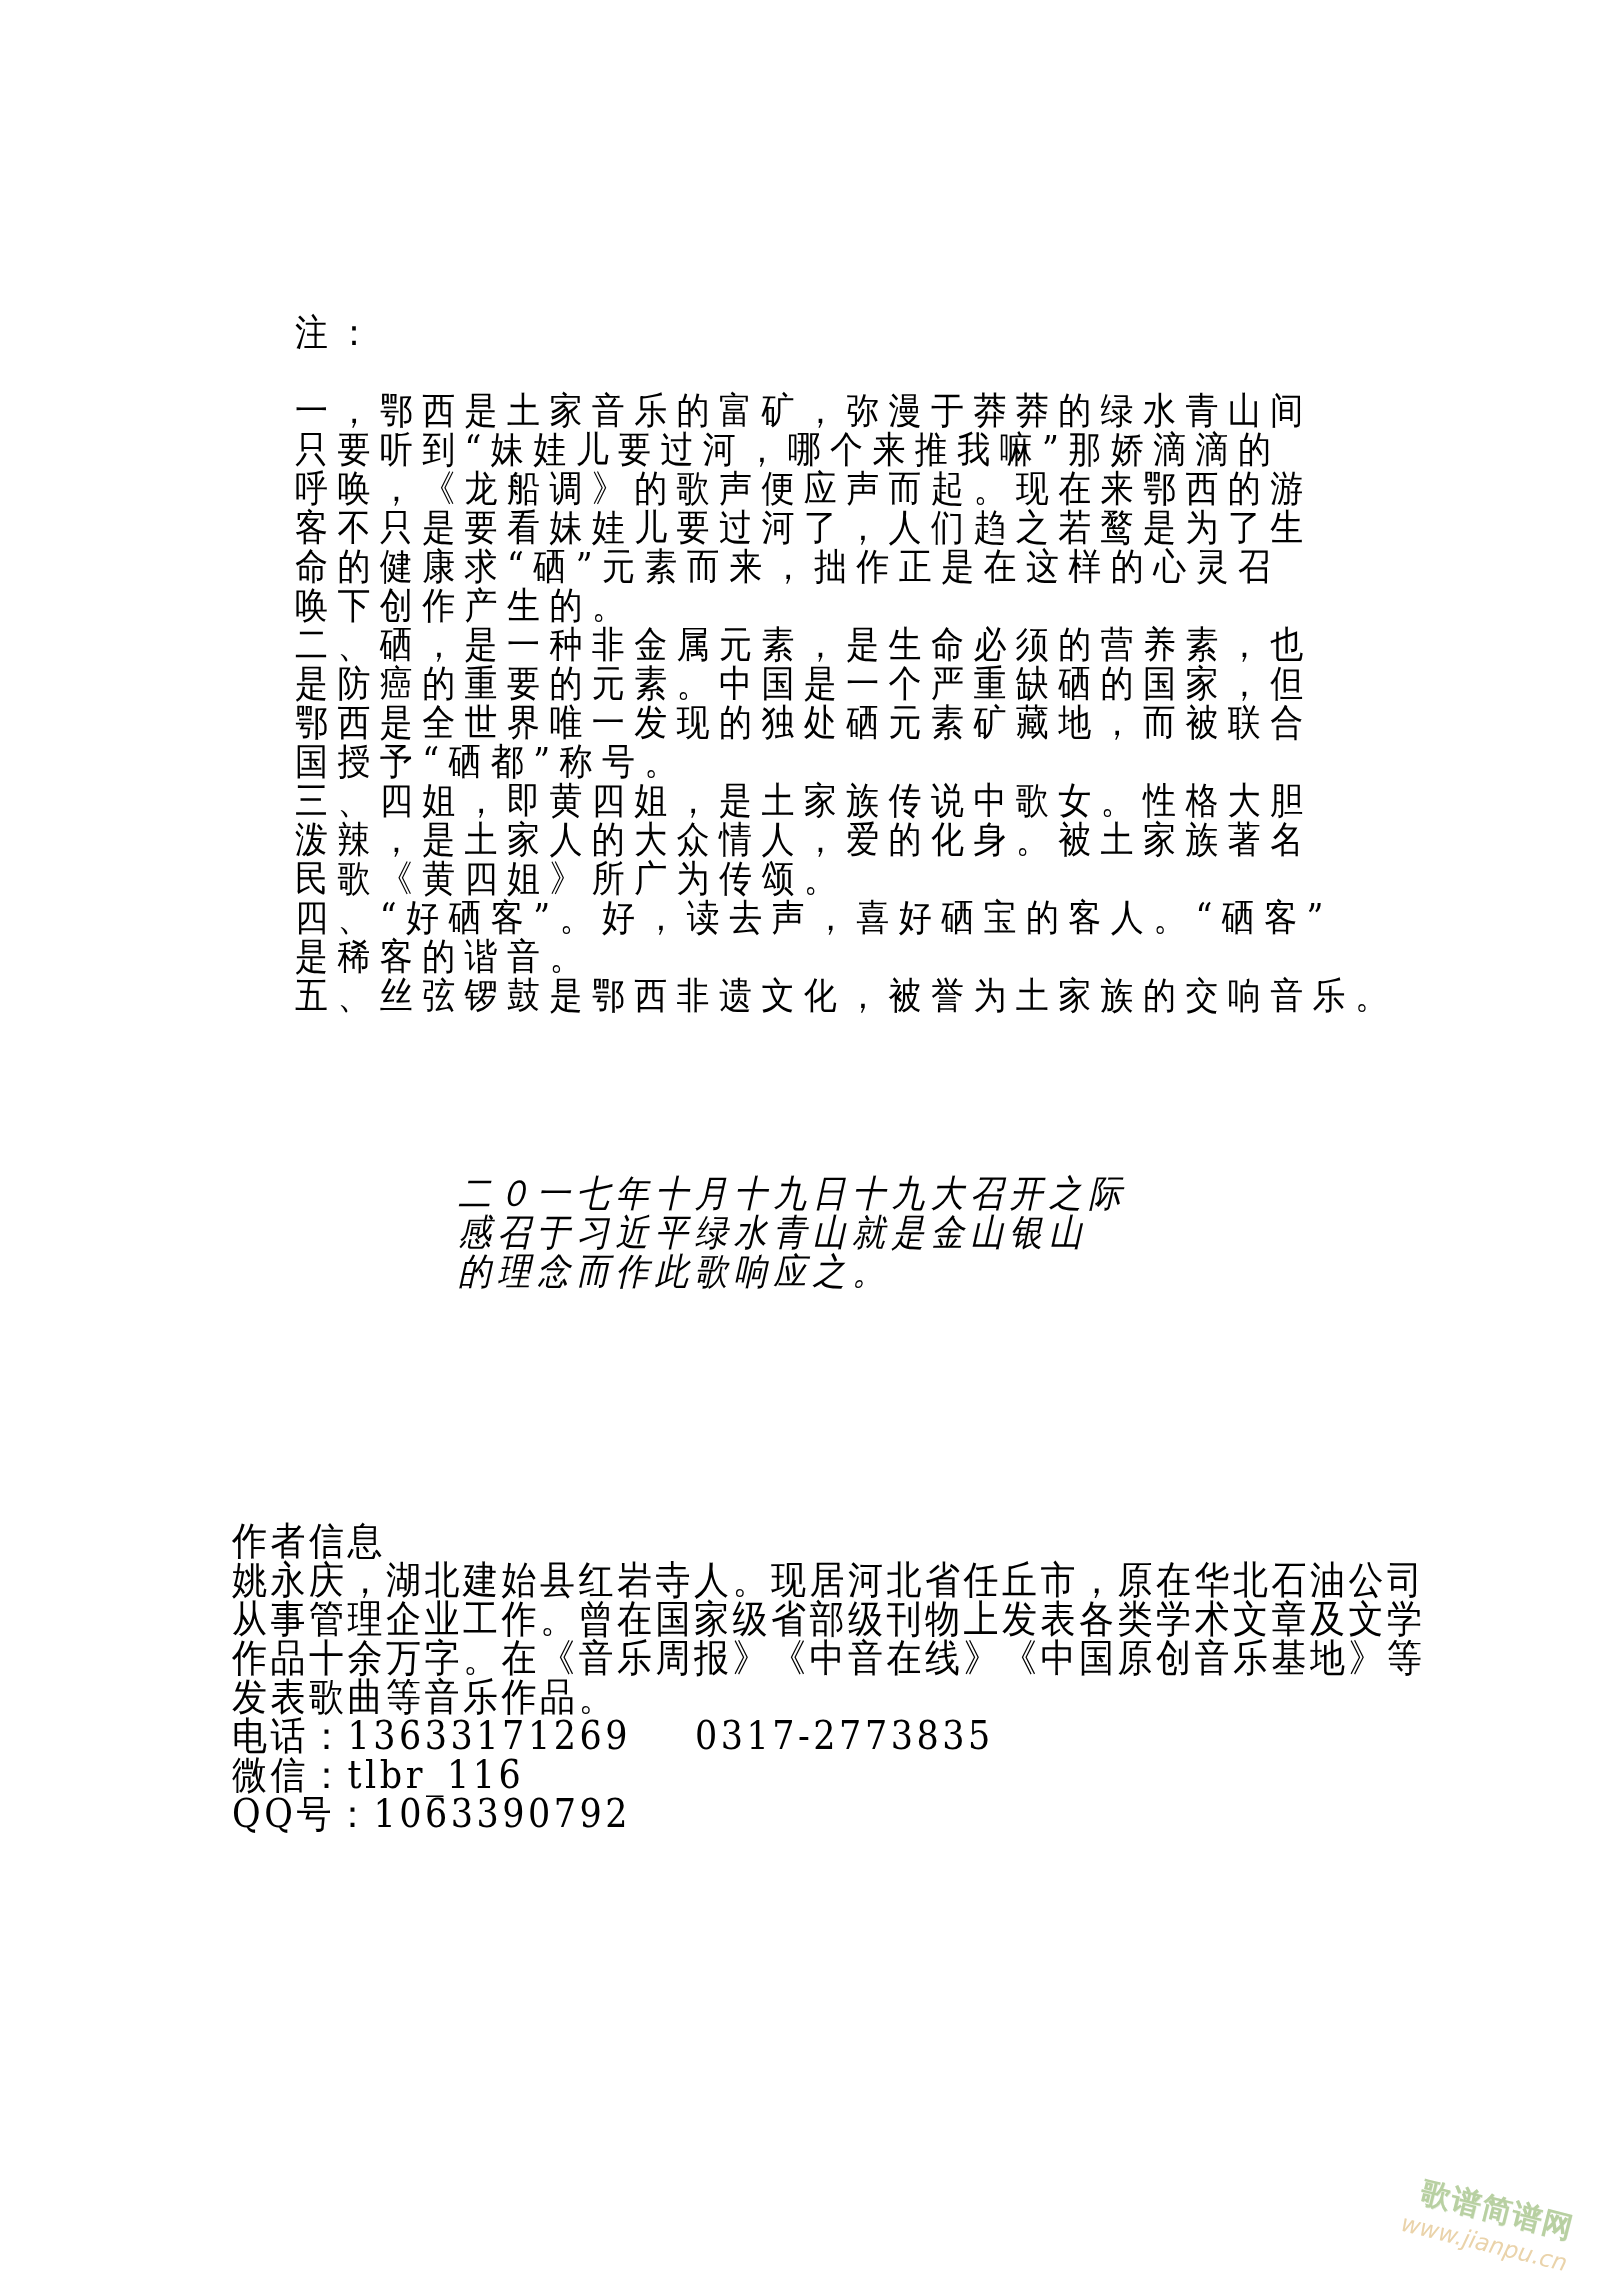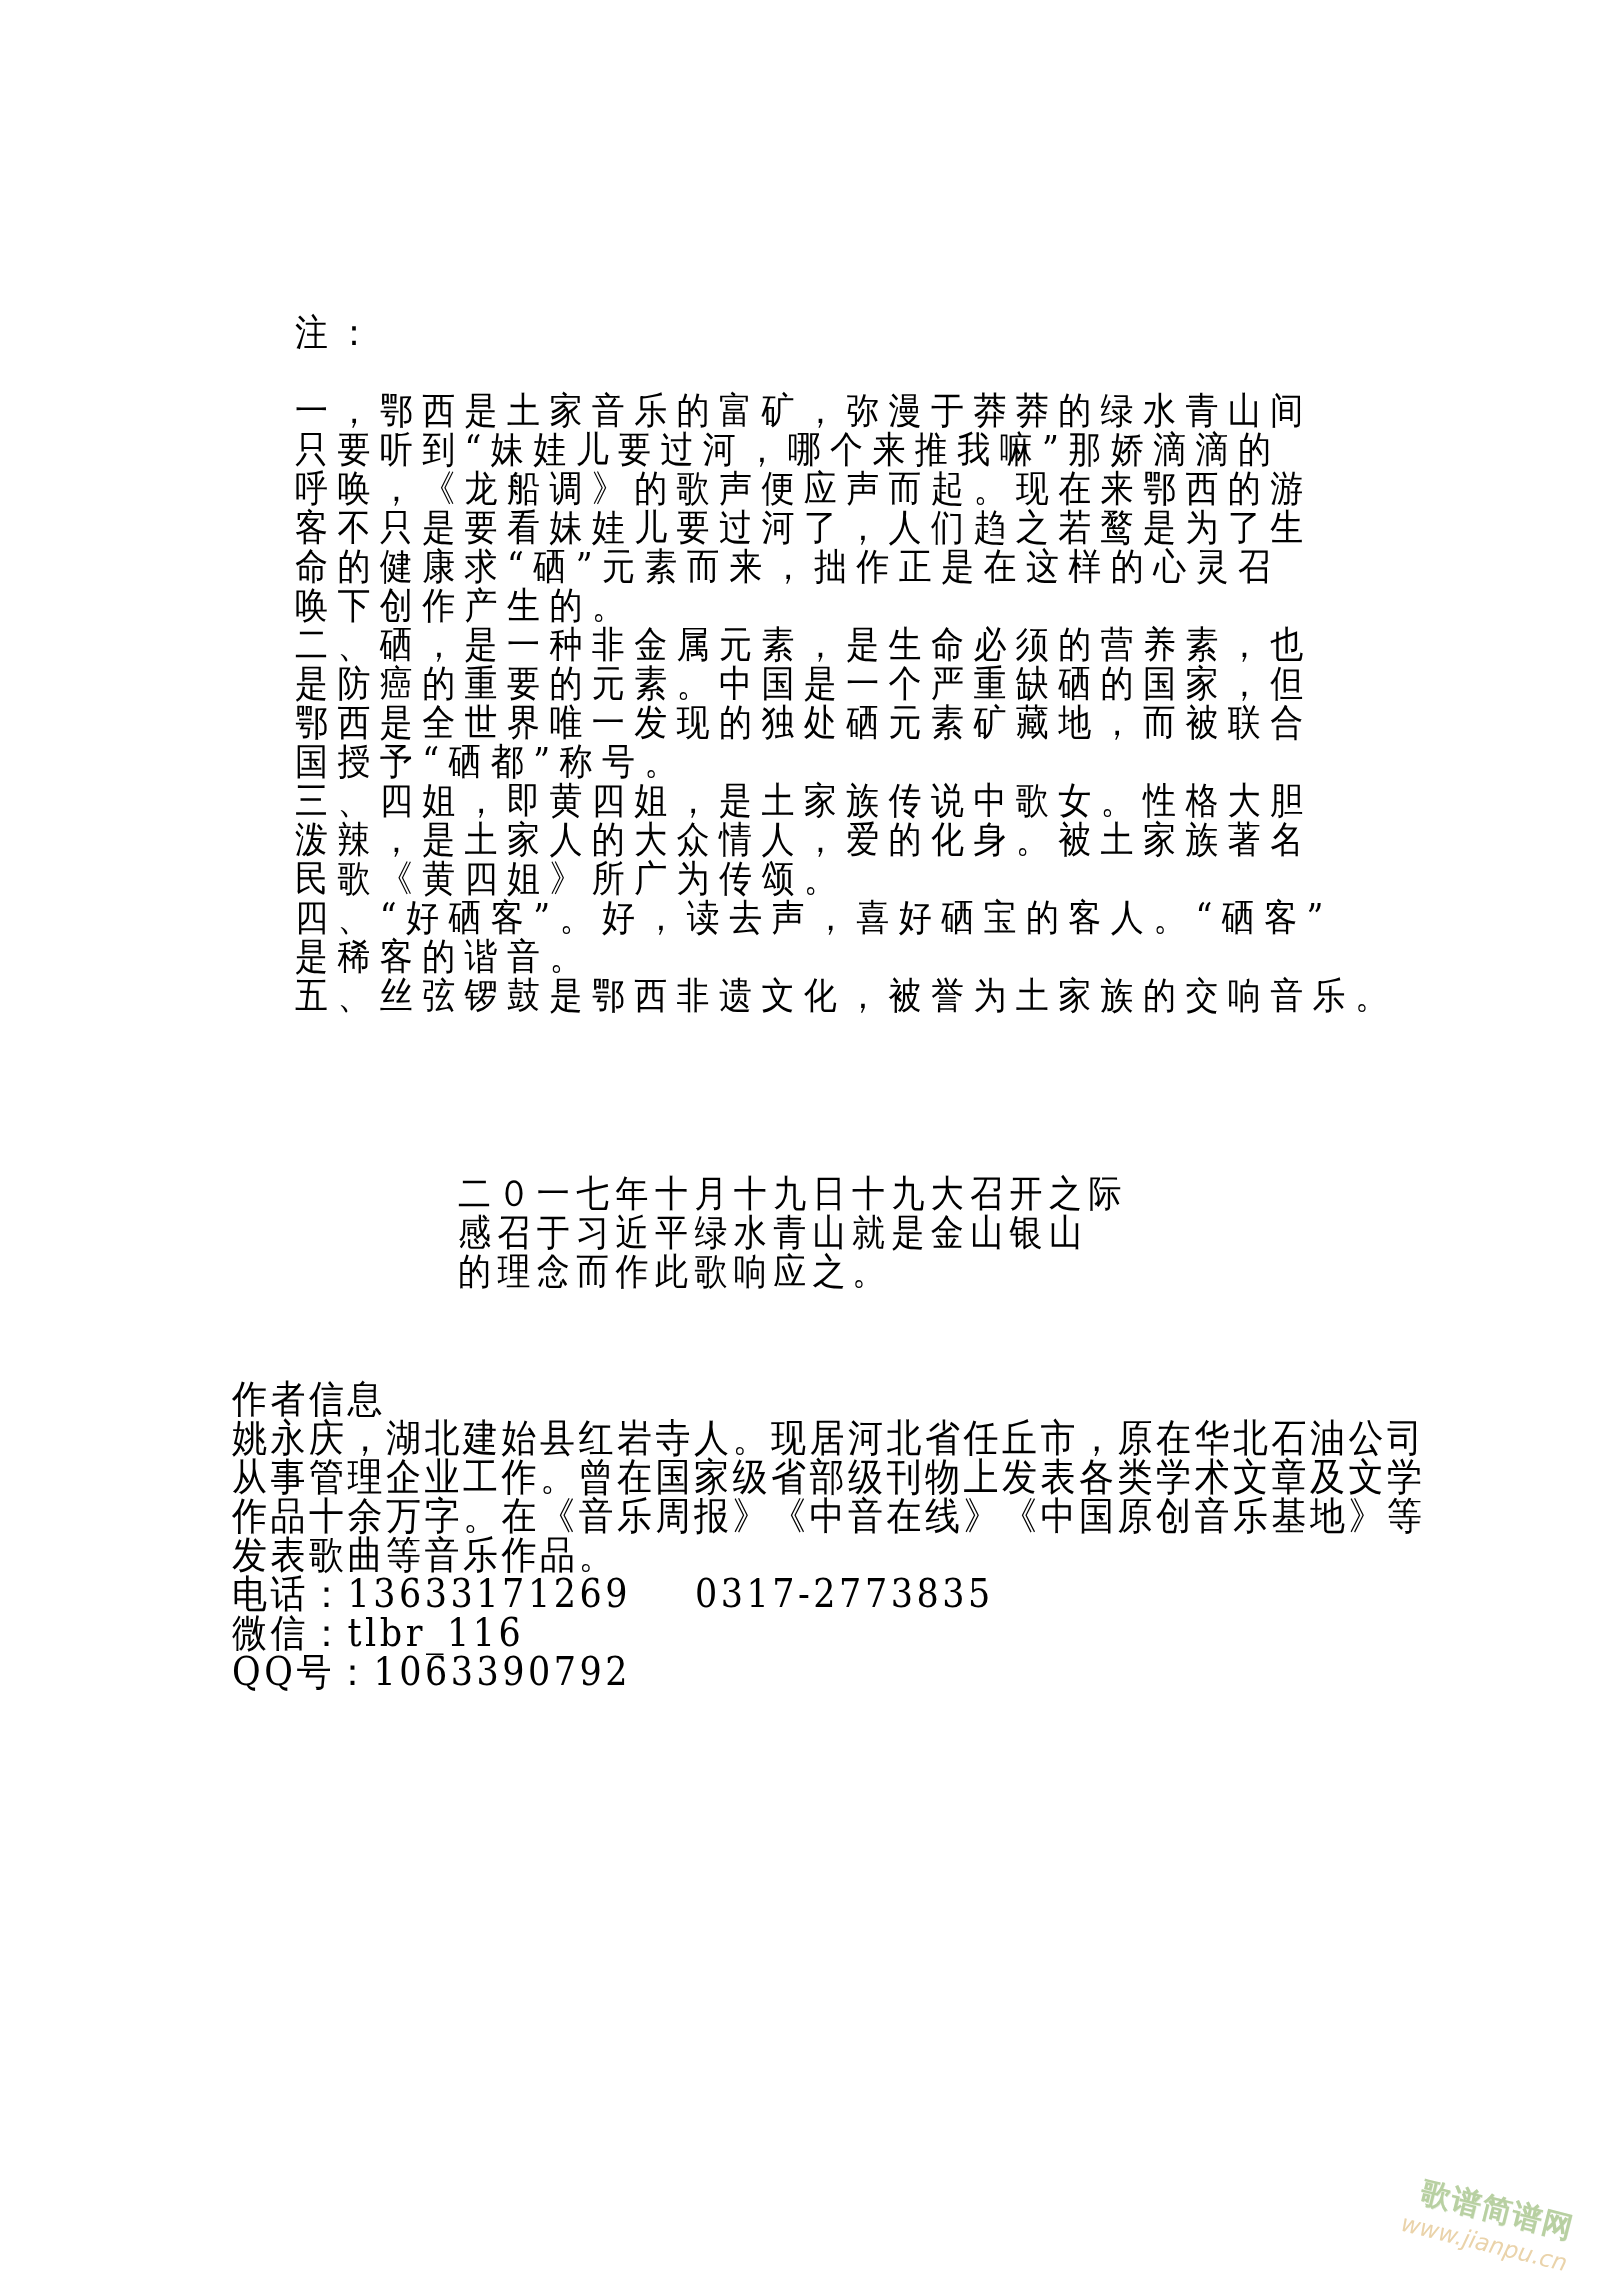--- a/index.html
+++ b/index.html
@@ -43,30 +43,31 @@
     transform: scaleY(1.12);
   }
   .notes-head {
     margin-bottom: 39px;
   }
   
   .dedication {
     left: 458px;
     top: 1174px;
     font-size: 33px;
+    font-style: italic;
   }
   .dedication .line {
     letter-spacing: 6.4px;
     transform-origin: left center;
     transform: scaleY(1.12);
   }
   
   .author {
     left: 232px;
-    top: 1380px;
+    top: 1522px;
     font-size: 35px;
   }
   .author .line {
     letter-spacing: 3.5px;
     transform-origin: left center;
     transform: scaleY(1.1);
   }
   
   .watermark {
     position: absolute;

